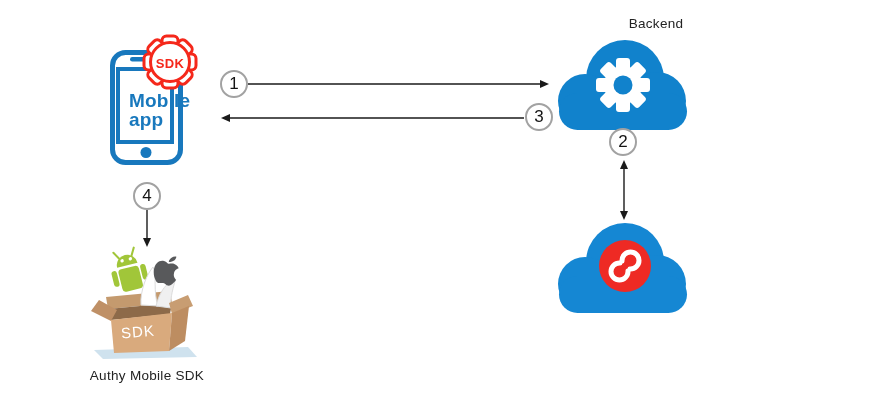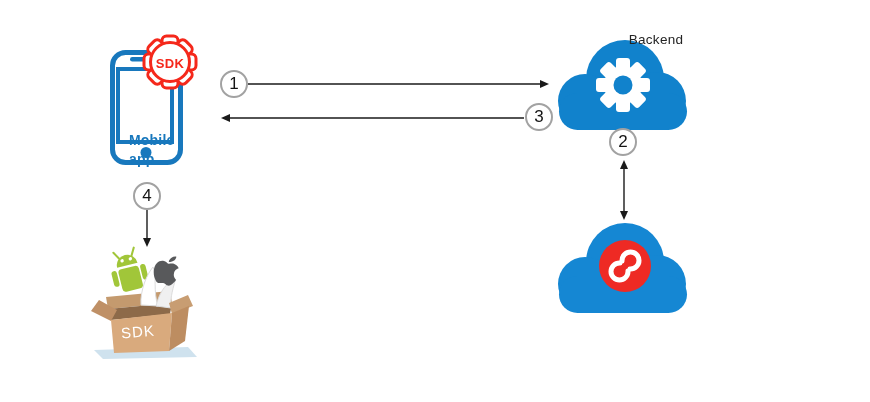--- a/index.html
+++ b/index.html
@@ -13,21 +13,21 @@
     transform:translateX(-50%); white-space:nowrap;
   }
   .step {
     position:absolute; width:28px; height:28px; box-sizing:border-box;
     border:2px solid #a2a2a2; border-radius:50%; background:#ffffff;
     color:#141414; font-size:17px; font-weight:500;
     display:flex; align-items:center; justify-content:center;
   }
   .phone-label {
     position:absolute; left:129px; top:91px; color:#1878bd;
-    font-weight:bold; font-size:14px; line-height:19px; letter-spacing:.2px;margin-top:40px;
+    font-weight:bold; font-size:19px; line-height:19px; letter-spacing:.2px;
   }
   .phone-label span { display:block; }
   .badge-label {
     position:absolute; left:170px; top:63px; transform:translate(-50%,-50%);
     color:#f5281b; font-weight:bold; font-size:13px; letter-spacing:.4px;
   }
   .box-label {
     position:absolute; left:121px; top:323px; color:#ffffff;
     font-size:15px; letter-spacing:1px; transform:rotate(-5deg);
   }
@@ -147,23 +147,24 @@
     </g>
   </svg>
 
   <div class="phone-label">
     <span>Mobile</span>
     <span>app</span>
   </div>
 
   <span class="badge-label">SDK</span>
 
-  <span class="lbl" style="left:632px; top:32px;padding-left:48px;">Backend</span>
+  <span class="lbl" style="left:632px; top:16px;padding-left:48px;">Backend</span>
 
 
+  <span class="lbl" style="left:147px; top:368px;">Authy Mobile SDK</span>
 
   <span class="box-label">SDK</span>
 
   <div class="step" style="left:220px; top:70px;">1</div>
   <div class="step" style="left:609px; top:128px;">2</div>
   <div class="step" style="left:525px; top:103px;">3</div>
   <div class="step" style="left:133px; top:182px;">4</div>
 </div>
 
 </body></html>

